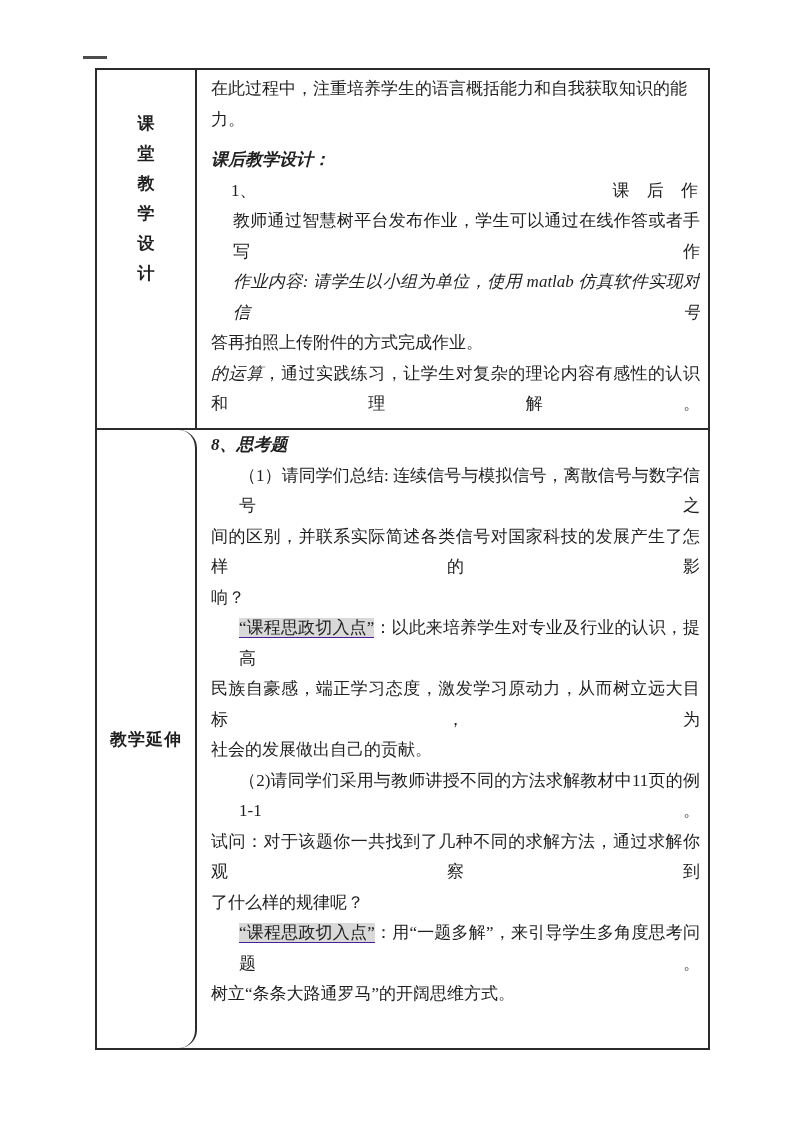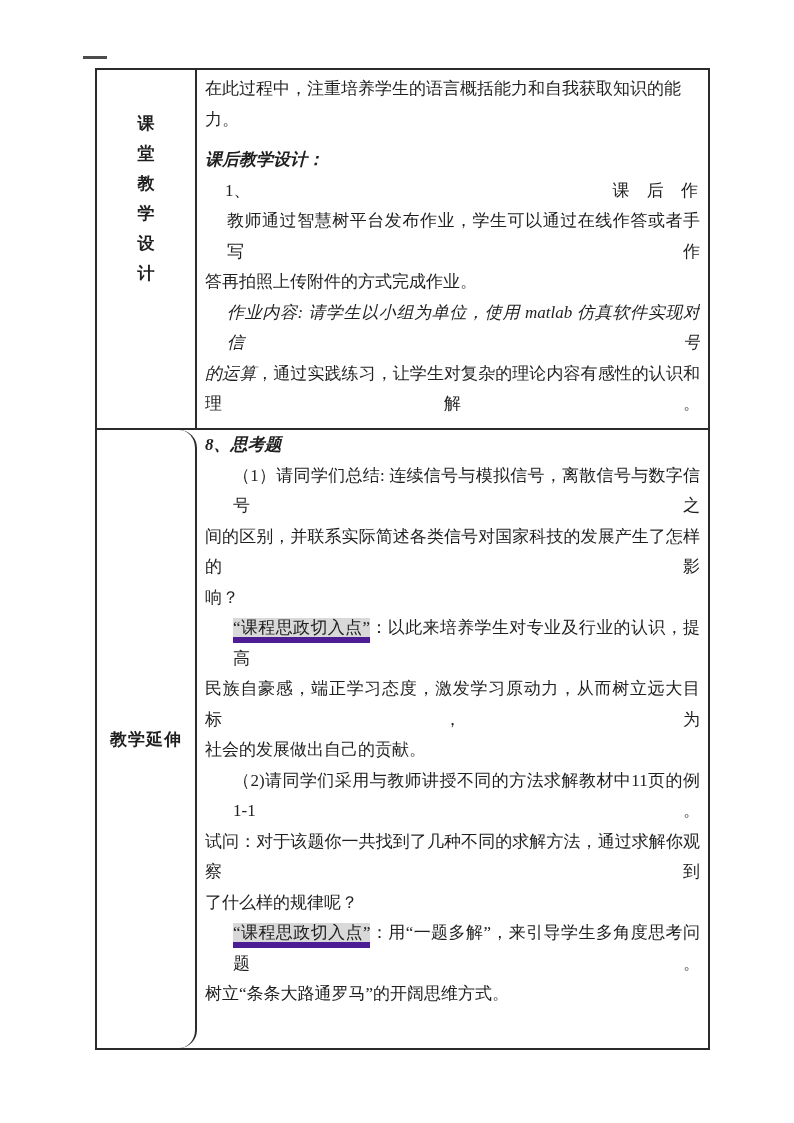--- a/index.html
+++ b/index.html
@@ -25,31 +25,31 @@
   .trow-2{height:618px;}
   .hcell{
     width:100px;flex:none;box-sizing:border-box;
     border-right:2px solid var(--border,#2b2b2b);
     font-weight:bold;font-size:17px;
   }
   .hcell.vert{padding-top:39px;text-align:center;line-height:30px;}
   .hcell.horiz{display:flex;align-items:center;justify-content:center;letter-spacing:1px;border-radius:18px;}
   .bcell{
     flex:1;box-sizing:border-box;overflow:hidden;
-    padding:0 8px 0 8px;
+    padding:0 8px 0 14px;
   }
   .bcell-1{padding-top:4px;}
   .line{
     font-size:17px;line-height:30.5px;
     overflow:hidden;
   }
   .line .b{font-weight:bold;font-style:italic;}
   .line .i{font-style:italic;}
   .line .hl{background:var(--highlight,#d9d9d9);}
-  .line .u{border-bottom:6px solid #4c1d95;}
+  .line .u{border-bottom:1px solid #4c1d95;}
   .fill{text-align:justify;text-align-last:justify;}
   .ind2{padding-left:22px;}
   .ind3{padding-left:28px;}
   .ind4{padding-left:46px;}
   .gap5{margin-top:5px;}
   .gap10{margin-top:10px;}
   .split{display:flex;justify-content:space-between;padding-left:20px;padding-right:2px;}
   .sp-right{word-spacing:13px;}
 </style>
 </head>
@@ -71,22 +71,22 @@
           <div>计</div>
         </div>
       <div class="bcell bcell-1">
           <div class="line"><span>在此过程中，注重培养学生的语言概括能力和自我获取知识的能力。</span></div>
           <div class="line gap10"><span class="b">课后教学设计：</span></div>
           <div class="line split">
             <span class="sp-left">1、</span>
             <span class="sp-right">课 后 作</span>
           </div>
           <div class="line ind2 fill"><span>教师通过智慧树平台发布作业，学生可以通过在线作答或者手写作</span></div>
+          <div class="line ind2 fill"><span class="i">作业内容: 请学生以小组为单位，使用 matlab 仿真软件实现对信号</span></div>
           <div class="line"><span>答再拍照上传附件的方式完成作业。</span></div>
-          <div class="line ind2 fill"><span class="i">作业内容: 请学生以小组为单位，使用 matlab 仿真软件实现对信号</span></div>
           <div class="line fill"><span class="i">的运算</span><span>，通过实践练习，让学生对复杂的理论内容有感性的认识和理解。</span></div>
         </div>
     </div>
 
     <div class="trow trow-2">
       <div class="hcell horiz">教学延伸</div>
       <div class="bcell bcell-2">
           <div class="line"><span class="b">8、思考题</span></div>
           <div class="line ind3 fill"><span>（1）请同学们总结: 连续信号与模拟信号，离散信号与数字信号之</span></div>
           <div class="line fill"><span>间的区别，并联系实际简述各类信号对国家科技的发展产生了怎样的影</span></div>

